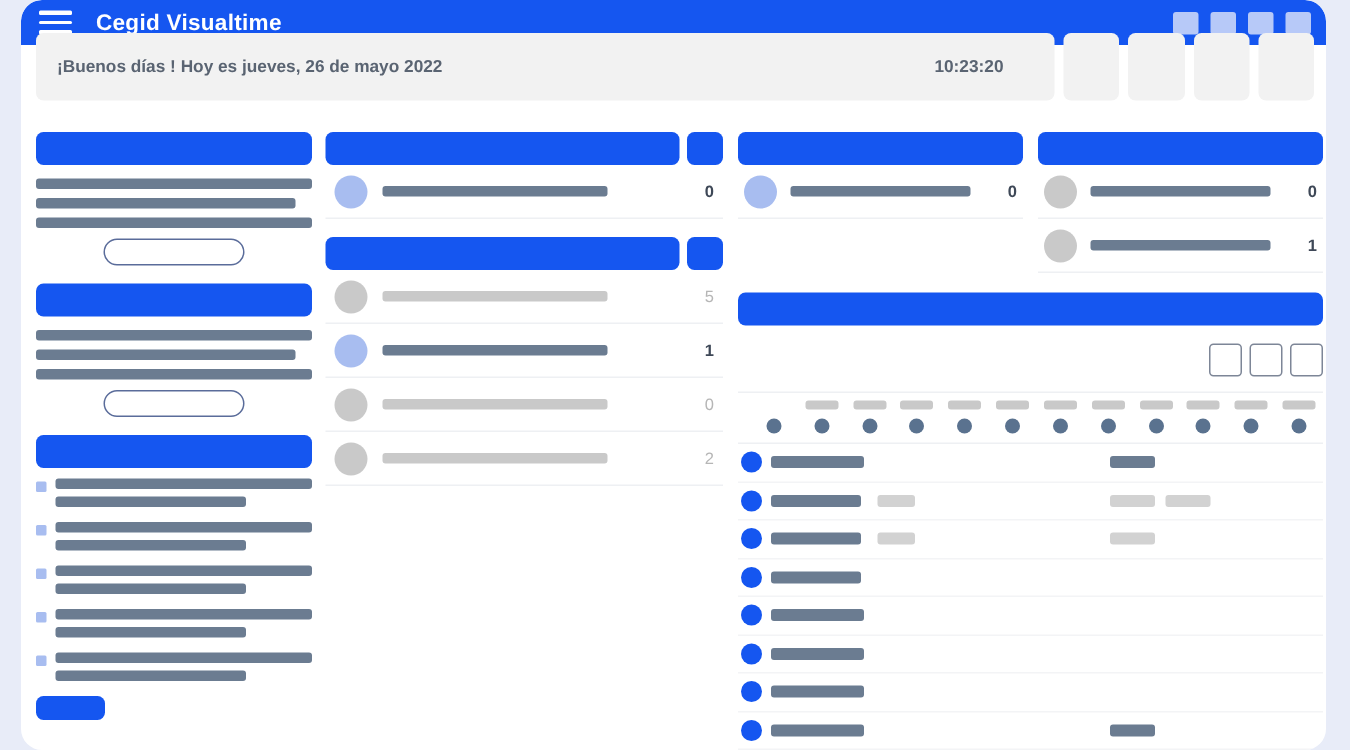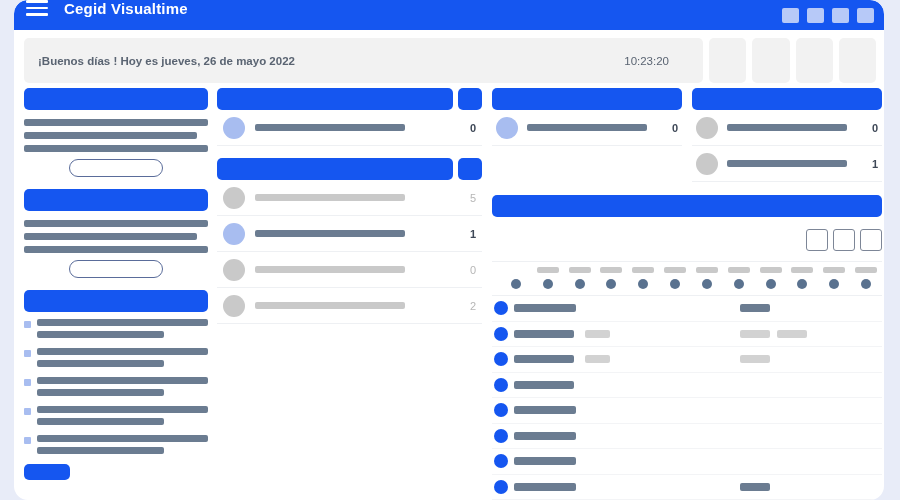--- a/index.html
+++ b/index.html
@@ -18,21 +18,21 @@
     overflow: hidden;
   }
 
   
   .topbar {
     position: absolute; left: 0; top: 0;
     width: 870px; height: 30px;
     background: #1556f0;
     border-top-left-radius: 14px;
     border-top-right-radius: 14px;
-    display: flex; 
+    display: flex; align-items: center;
   }
   .hamburger {
     width: 22px; height: 16px;
     margin-left: 12px; margin-right: 16px;
     display: flex; flex-direction: column; justify-content: space-between;
   }
   .hamburger span { display: block; height: 2.6px; background: #fff; border-radius: 1px; }
   .app-title {
     color: #ffffff; font-size: 15px; font-weight: bold; letter-spacing: .2px;
   }
@@ -40,37 +40,37 @@
     margin-left: auto; margin-right: 10px;
     display: flex; gap: 8px; align-items: center;
   }
   .topbar-icon {
     width: 17px; height: 15px;
     background: #b7c9f8; border-radius: 2px;
   }
 
   
   .greet-row {
-    position: absolute; left: 10px; top: 38px;
+    position: absolute; left: 10px; top: 22px;
     width: 852px; height: 45px;
     display: flex; gap: 6px; align-items: stretch;
   }
   .greet-box {
     flex: 0 0 679px;
     background: #f2f2f2;
     border-radius: 5px;
     display: flex; align-items: center;
     padding: 0 14px;
   }
   .greet-text {
     color: #5a6472; font-size: 11.5px; font-weight: bold;
   }
   .greet-time {
     margin-left: auto; margin-right: 20px;
-    color: #5a6472; font-size: 11.5px; font-weight: normal;
+    color: #5a6472; font-size: 11.5px; font-weight: bold;
   }
   .ph-box { flex: 1 1 0; background: #f2f2f2; border-radius: 5px; }
 
   
   .sk-bar-blue { background: #1556f0; border-radius: 5px; }
   .sk-line { background: #6b7c91; border-radius: 2px; height: 7px; }
   .sk-line-gray { background: #c9c9c9; border-radius: 2px; height: 7px; }
   .sk-pill-outline {
     border: 1px solid #5a6c9a; border-radius: 10px;
     height: 18px; background: #fff;

